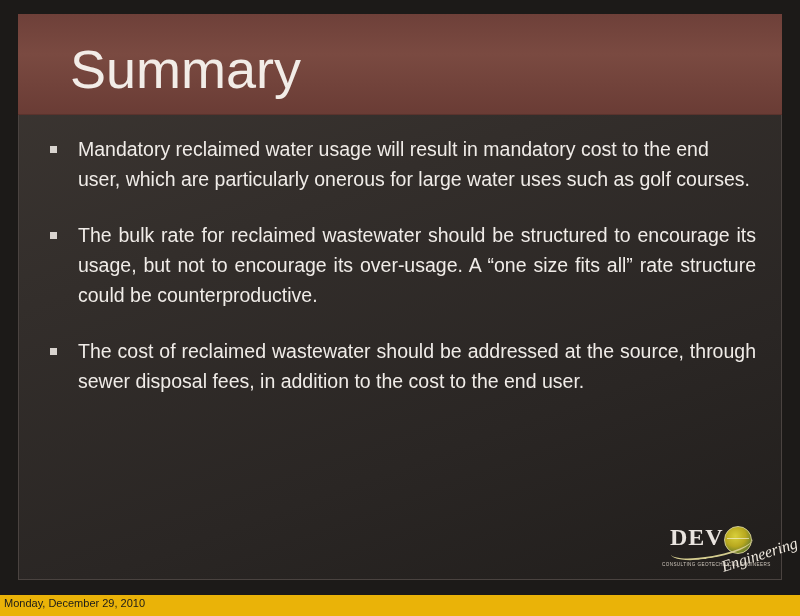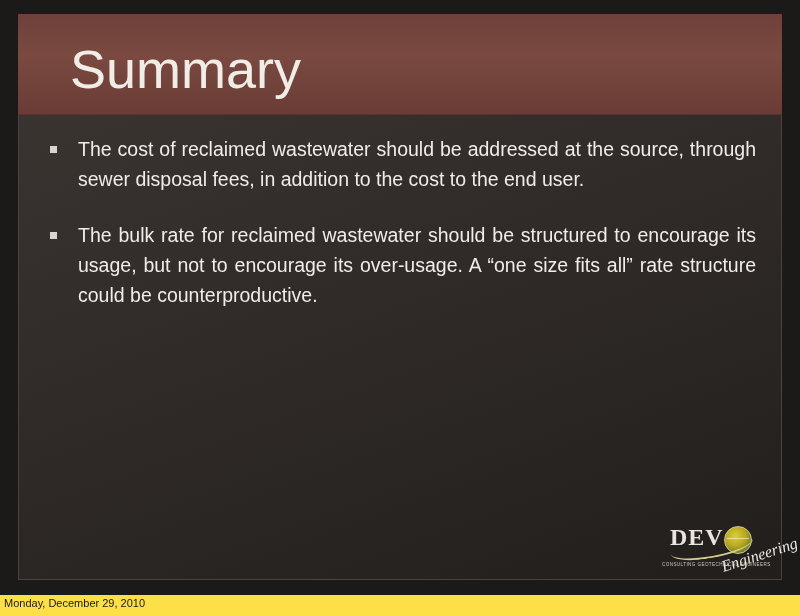--- a/index.html
+++ b/index.html
@@ -12,21 +12,21 @@
     height: 616px;
     font-family: "Liberation Sans", sans-serif;
     overflow: hidden;
   }
   .slide {
     position: absolute;
     left: 0;
     top: 0;
     width: 800px;
     height: 616px;
-    background: #fde047;
+    background: #eab308;
   }
   
   .slide-frame {
     position: absolute;
     left: 0px;
     top: 0px;
     width: 800px;
     height: 595px;
     background: #1c1a18;
   }
@@ -177,29 +177,33 @@
   <div class="slide-frame">
 
     <div class="slide-body"></div>
 
     <div class="title-band">
       <div class="title-text">Summary</div>
     </div>
 
     <div class="bullets">
 
+      <div class="bullet-row">
+        <span class="bullet-marker"></span>
+        <span class="bullet-text nojustify">Mandatory reclaimed water usage will result in mandatory cost to the end user, which are particularly onerous for large water uses such as golf courses.</span>
+      </div>
+
+      <div class="bullet-row">
+        <span class="bullet-marker"></span>
+        <span class="bullet-text">The bulk rate for reclaimed wastewater should be structured to encourage its usage, but not to encourage its over-usage.  A “one size fits all” rate structure could be counterproductive.</span>
+      </div>
 
       <div class="bullet-row">
         <span class="bullet-marker"></span>
         <span class="bullet-text">The cost of reclaimed wastewater should be addressed at the source, through sewer disposal fees, in addition to the cost to the end user.</span>
-      </div>
-
-      <div class="bullet-row">
-        <span class="bullet-marker"></span>
-        <span class="bullet-text">The bulk rate for reclaimed wastewater should be structured to encourage its usage, but not to encourage its over-usage.  A “one size fits all” rate structure could be counterproductive.</span>
       </div>
 
     </div>
 
     <div class="logo">
       <div class="logo-devo">DEV</div>
       <div class="logo-globe"></div>
       <div class="logo-swoosh"></div>
       <div class="logo-script">Engineering</div>
       <div class="logo-tag">CONSULTING  GEOTECHNICAL  ENGINEERS</div>

